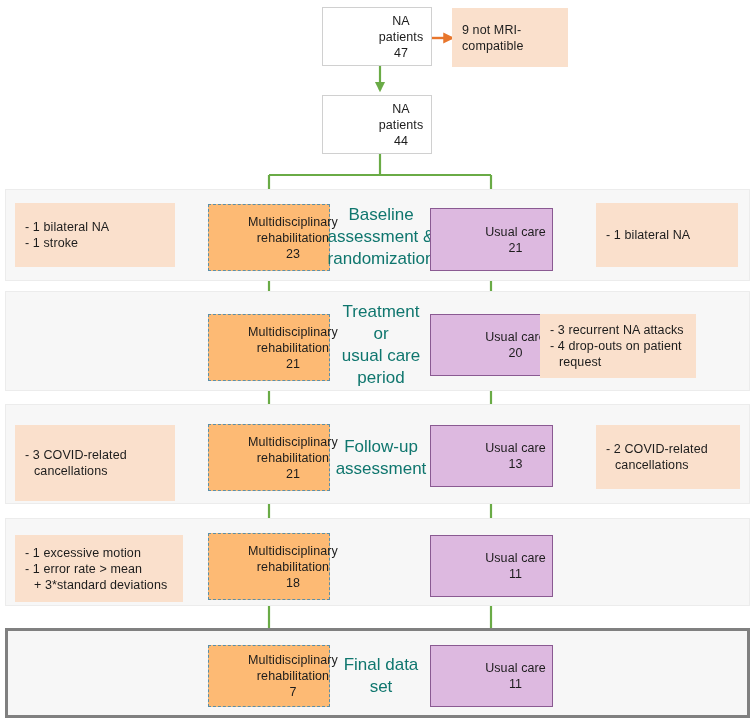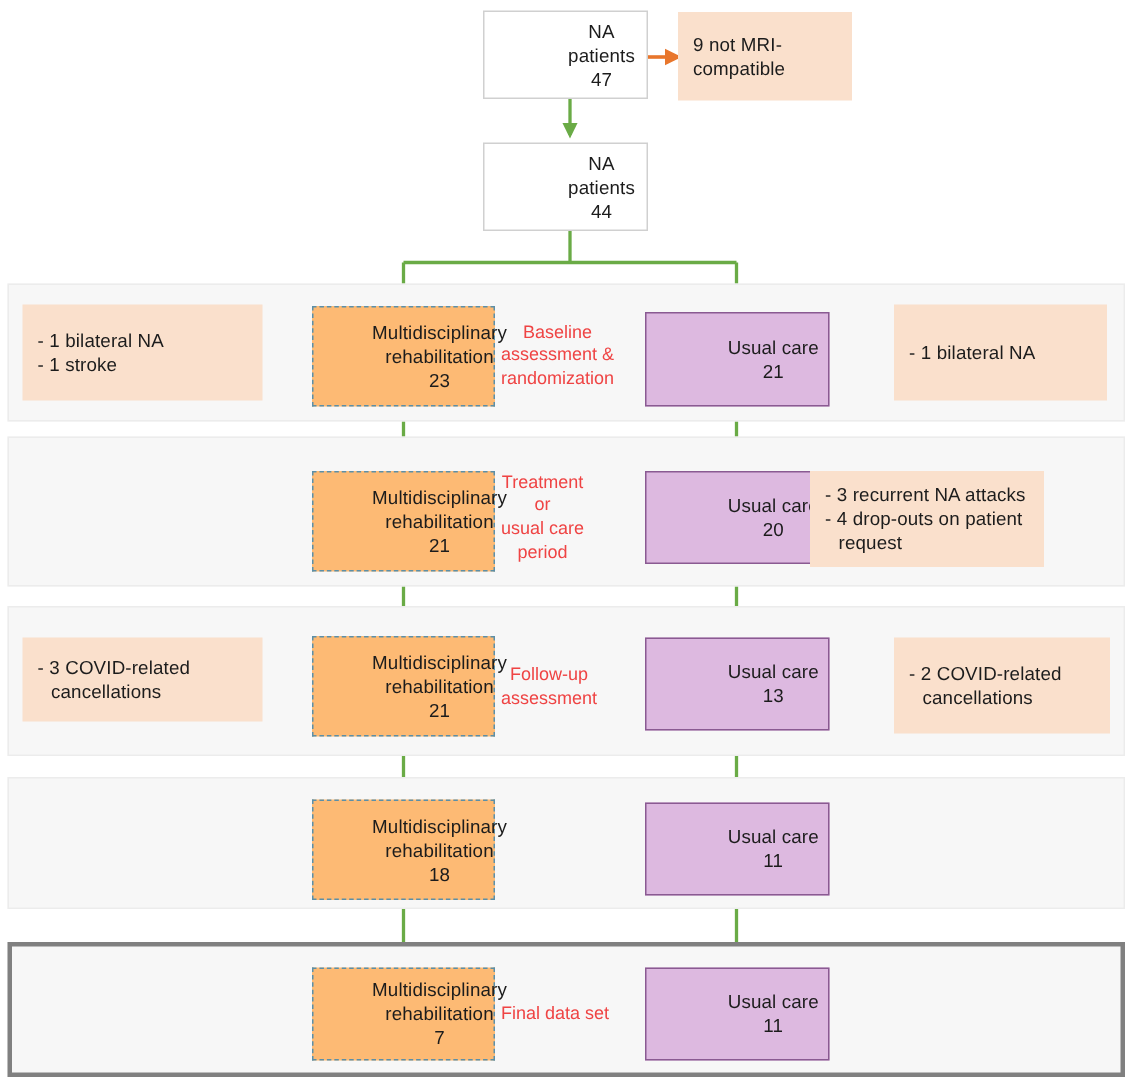--- a/index.html
+++ b/index.html
@@ -83,25 +83,25 @@
   .panel-final {
     background: #f7f7f7;
     border: 3px solid #808080;
   }
 
   .stage-label {
     position: absolute;
     box-sizing: border-box;
     display: flex;
     align-items: center;
-    justify-content: flex-start;
+    justify-content: center;
     text-align: center;
-    font-size: 12px;
+    font-size: 17px;
     line-height: 1.3;
-    color: #ef4444;
+    color: #0f766e;
   }
 
   .count {
     display: block;
   }
 </style>
 </head>
 <body>
 
 <div id="chart">
@@ -220,21 +220,21 @@
   </div>
 
   <div class="box box-orange" style="left:540px; top:314px; width:156px; height:64px;">
     <span class="line">- 3 recurrent NA attacks</span>
     <span class="line">- 4 drop-outs on patient</span>
     <span class="line indent">request</span>
   </div>
 
   <div class="panel" style="left:5px; top:404px; width:745px; height:100px;"></div>
 
-  <div class="box box-orange" style="left:15px; top:425px; width:160px; height:56px;">
+  <div class="box box-orange" style="left:15px; top:425px; width:160px; height:76px;">
     <span class="line">- 3 COVID-related</span>
     <span class="line indent">cancellations</span>
   </div>
 
   <div class="box box-blue" style="left:208px; top:424px; width:122px; height:67px;">
     <span>Multidisciplinary</span>
     <span>rehabilitation</span>
     <span class="count">21</span>
   </div>
 
@@ -250,20 +250,25 @@
     <span class="count">13</span>
   </div>
 
   <div class="box box-orange" style="left:596px; top:425px; width:144px; height:64px;">
     <span class="line">- 2 COVID-related</span>
     <span class="line indent">cancellations</span>
   </div>
 
   <div class="panel" style="left:5px; top:518px; width:745px; height:88px;"></div>
 
+  <div class="box box-orange" style="left:15px; top:535px; width:168px; height:67px;">
+    <span class="line">- 1 excessive motion</span>
+    <span class="line">- 1 error rate &gt; mean</span>
+    <span class="line indent">+ 3*standard deviations</span>
+  </div>
 
   <div class="box box-blue" style="left:208px; top:533px; width:122px; height:67px;">
     <span>Multidisciplinary</span>
     <span>rehabilitation</span>
     <span class="count">18</span>
   </div>
 
 
   <div class="box box-purple" style="left:430px; top:535px; width:123px; height:62px;">
     <span>Usual care</span>

